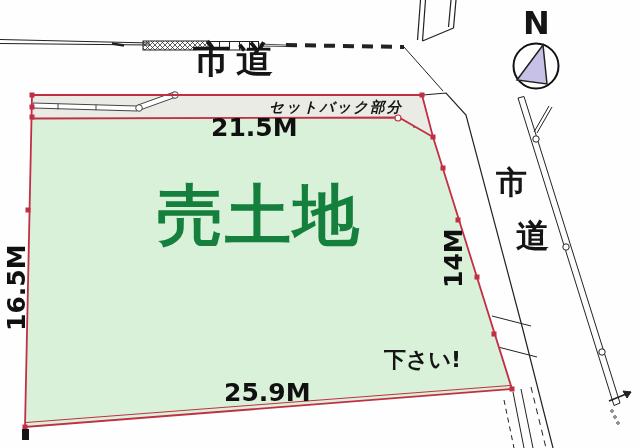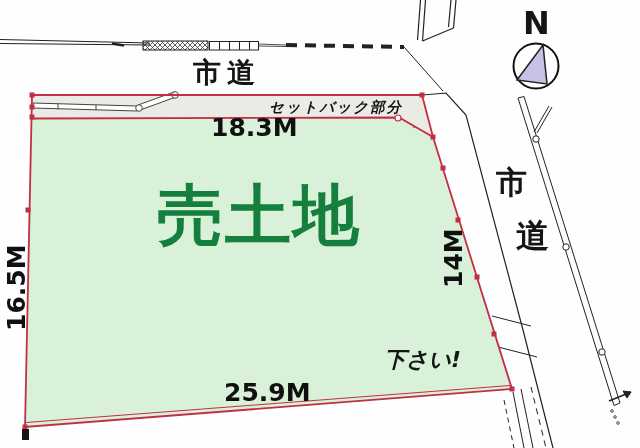--- a/index.html
+++ b/index.html
@@ -2,35 +2,35 @@
 <html><head>
 <meta charset="utf-8">
 <style>
   html,body{margin:0;padding:0;background:#ffffff;}
   .stage{
     position:relative;width:640px;height:448px;background:#fffeff;overflow:hidden;
     font-family:"DejaVu Sans","Liberation Sans",sans-serif;
   }
   .stage svg{position:absolute;left:0;top:0;}
   .lbl{position:absolute;font-weight:bold;color:#151515;line-height:1;white-space:nowrap;}
-  .road-top-label{left:193px;top:59px;font-size:28px;letter-spacing:6px;}
+  .road-top-label{left:193px;top:41px;font-size:37px;letter-spacing:6px;}
   .road-right-char1{left:496px;top:167px;font-size:31px;}
   .road-right-char2{left:516px;top:219px;font-size:33px;}
   .north-label{left:523px;top:7px;font-size:32px;}
   .setback-label{left:269px;top:100px;font-size:14.5px;letter-spacing:2px;font-style:italic;}
   .dim{font-size:25px;color:#101010;}
   .dim-top{left:211px;top:115px;}
   .dim-bottom{left:224px;top:380px;text-align:right;}
   .vtext{transform:rotate(-90deg);transform-origin:0 0;}
   .dim-left{left:4px;top:331px;}
   .dim-right{left:441px;top:288px;}
   .title-green{left:157px;top:183px;font-size:66px;letter-spacing:2px;color:#15803d;}
   .area-red{left:162px;top:247px;font-size:52px;letter-spacing:1px;color:#e52718;}
   .note1{left:62px;top:320px;font-size:21.5px;}
-  .note2{left:384px;top:349px;font-size:22px;font-style:italic;}
+  .note2{left:384px;top:349px;font-size:22px;}
 </style>
 </head>
 <body>
 
 <div class="stage">
 
   <svg width="640" height="448" viewBox="0 0 640 448">
     <defs>
       <pattern id="hatch" width="5" height="5" patternUnits="userSpaceOnUse">
         <path d="M0,5 L5,0 M0,0 L5,5" stroke="#333" stroke-width="0.8"></path>
@@ -128,21 +128,21 @@
   </svg>
 
   <div class="lbl north-label">N</div>
 
   <div class="lbl road-top-label">市道</div>
   <div class="lbl road-right-char1">市</div>
   <div class="lbl road-right-char2">道</div>
 
   <div class="lbl setback-label">セットバック部分</div>
 
-  <div class="lbl dim dim-top">18.3M</div>
+  <div class="lbl dim dim-top">21.5M</div>
   <div class="lbl dim vtext dim-left">16.5M</div>
   <div class="lbl dim vtext dim-right">14M</div>
   <div class="lbl dim dim-bottom">25.9M</div>
 
   <div class="lbl title-green">売土地</div>
 
   <div class="lbl note2">下さい!</div>
 
 </div>
 

